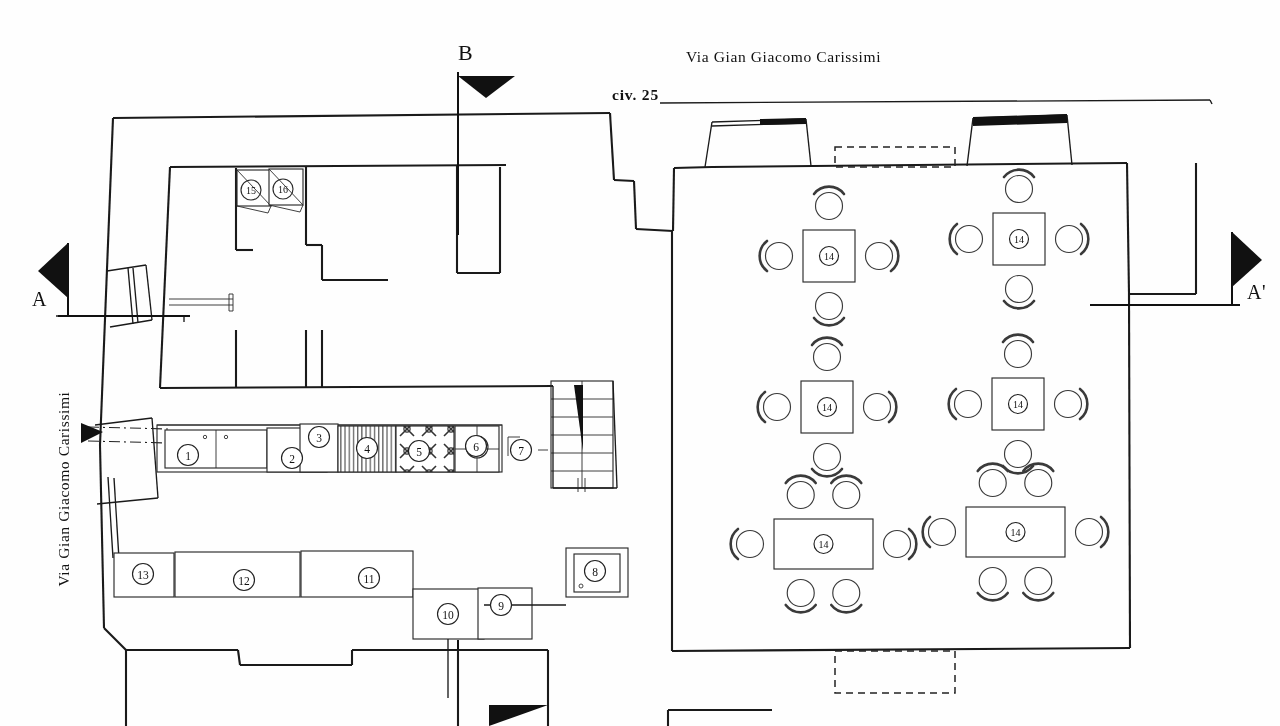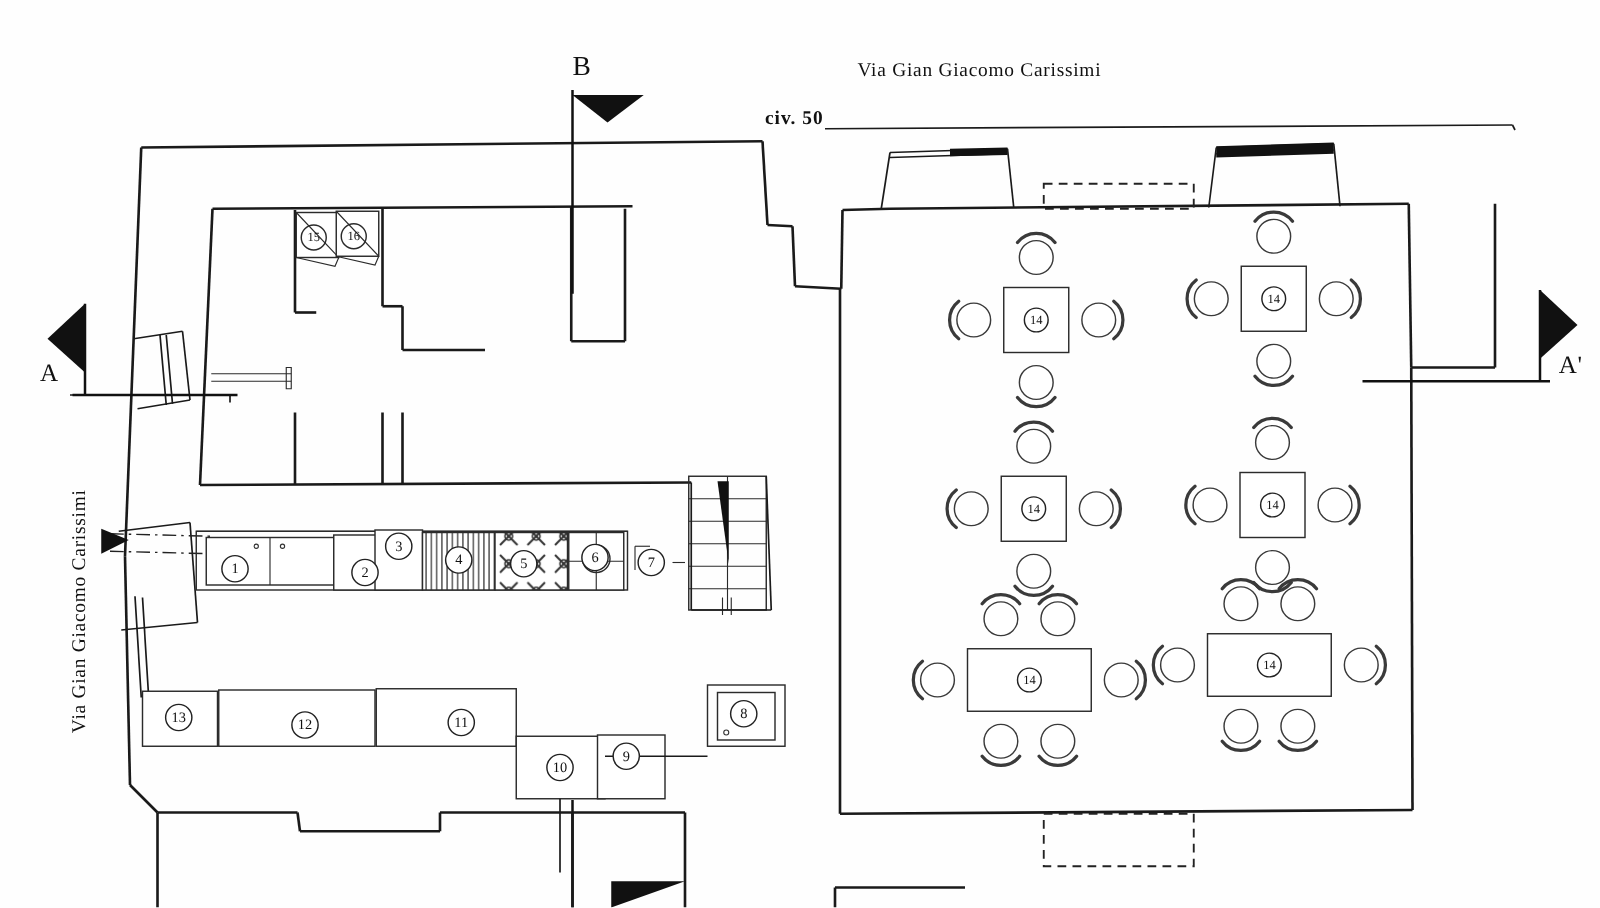--- a/index.html
+++ b/index.html
@@ -503,21 +503,21 @@
         </g>
         <g>
           <text x="283" y="189.5" class="numtxt small">16</text>
         </g>
       </g>
 
   </svg>
 
   <div class="label-text" id="street-top-label">Via Gian Giacomo Carissimi</div>
 
-  <div class="label-text" id="civ-label">civ. 50</div>
+  <div class="label-text" id="civ-label">civ. 25</div>
 
   <div class="label-text" id="street-left-label">Via Gian Giacomo Carissimi</div>
 
   <div class="label-text" id="sec-a-label">A</div>
 
   <div class="label-text" id="sec-ap-label">A'</div>
 
   <div class="label-text" id="sec-b-label">B</div>
 
 </div>

